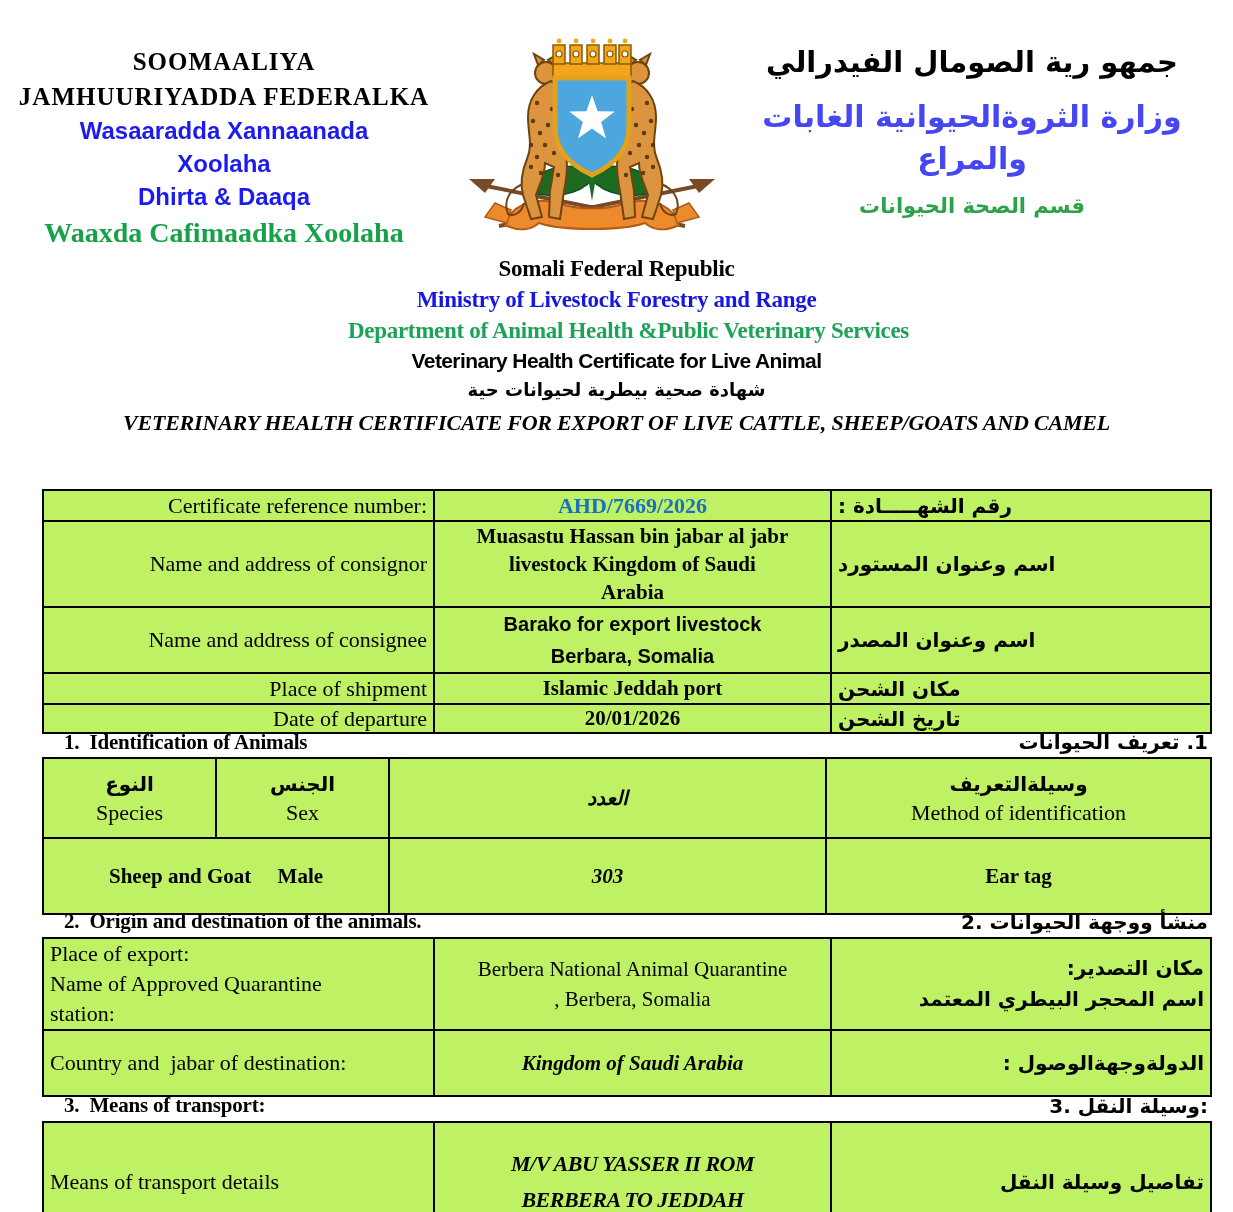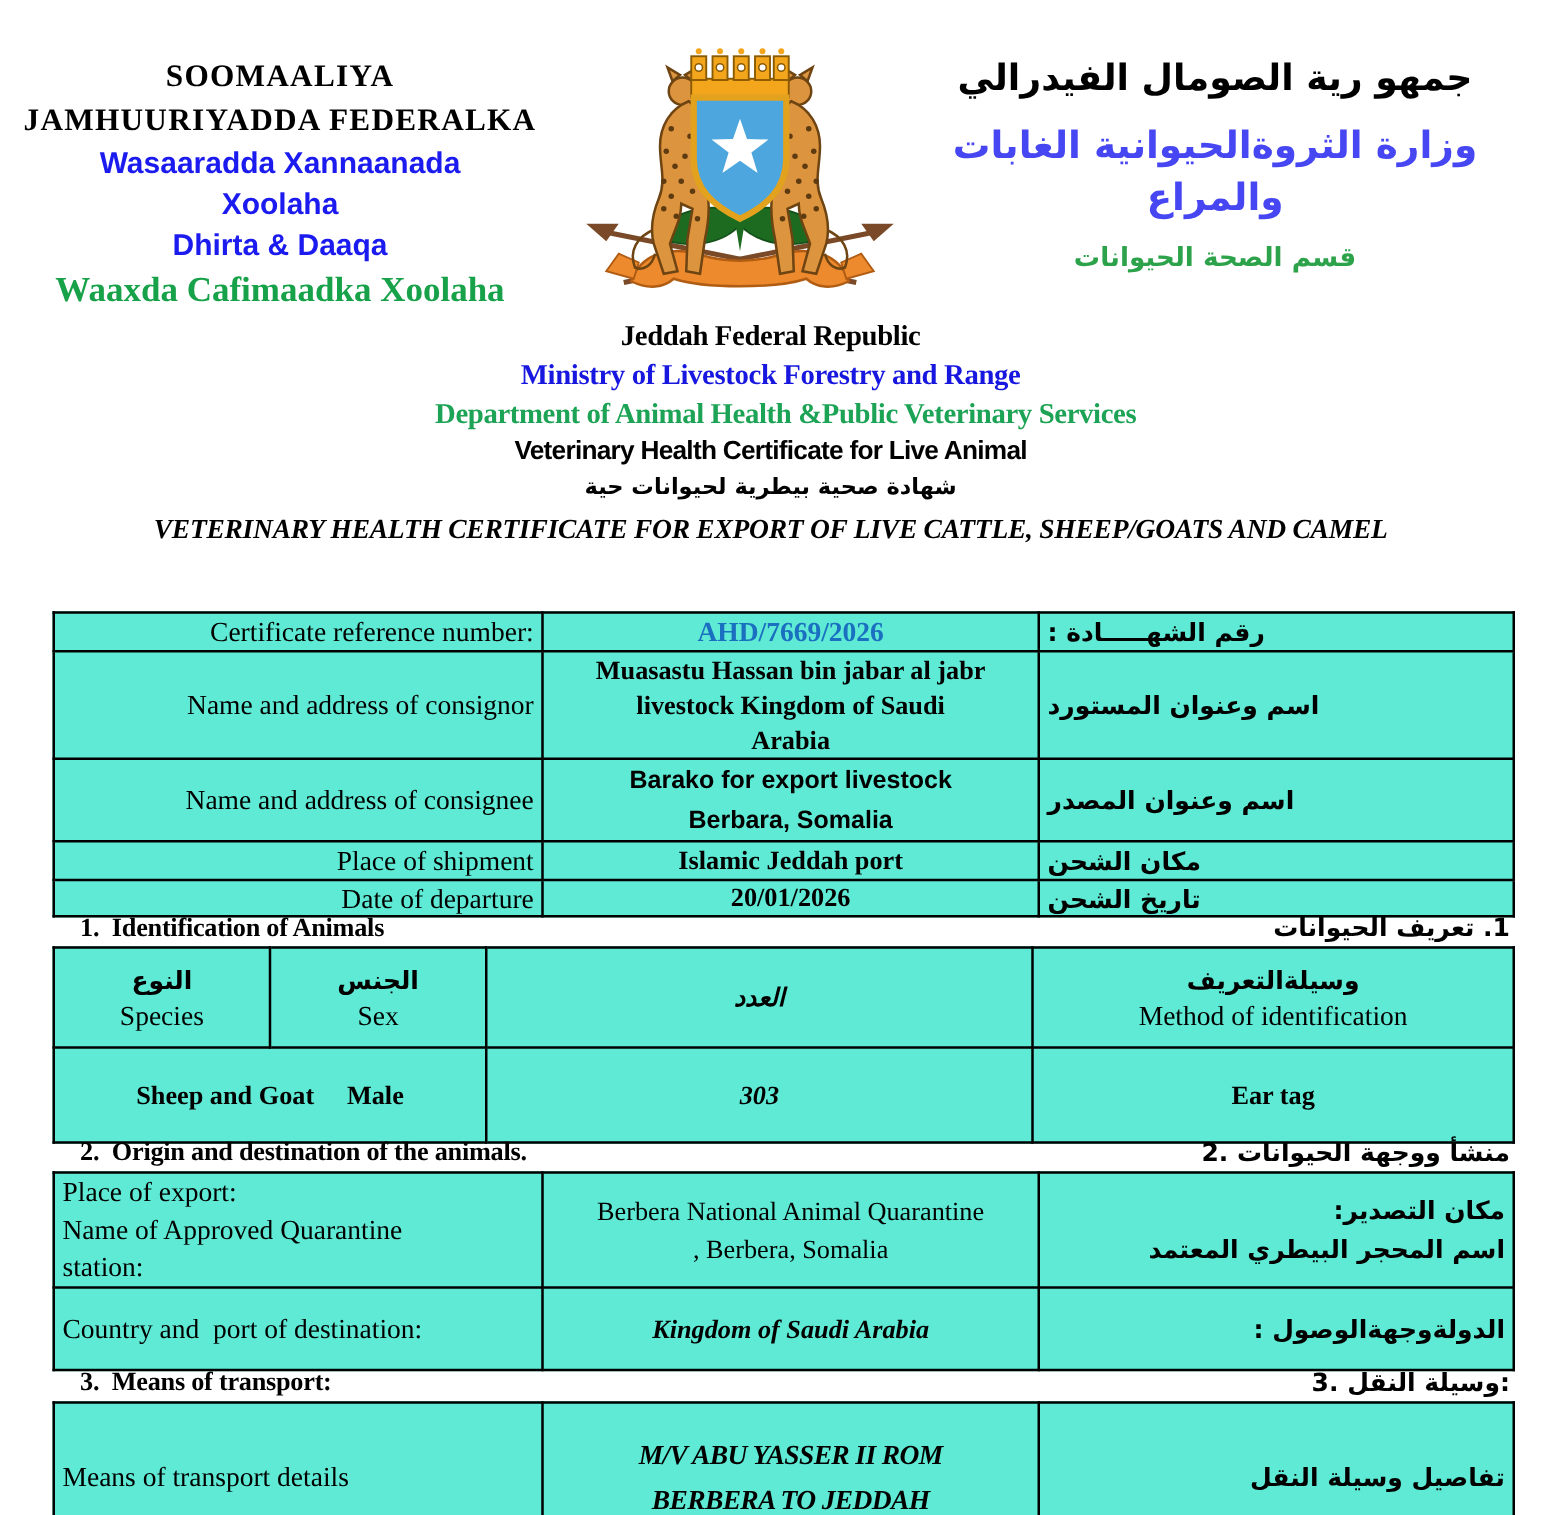--- a/index.html
+++ b/index.html
@@ -23,21 +23,21 @@
   
   .titles{position:absolute;left:0;top:253px;width:1233px;text-align:center;}
   .t1{font-weight:700;font-size:23px;line-height:31px;letter-spacing:-0.3px;color:#000;}
   .t2{font-weight:700;font-size:23px;line-height:31px;letter-spacing:-0.3px;color:#1717e0;}
   .t3{font-weight:700;font-size:23px;line-height:31px;letter-spacing:-0.3px;color:#1ca355;padding-left:24px;}
   .t4{font-family:"Liberation Sans",sans-serif;font-weight:700;font-size:21px;line-height:30px;letter-spacing:-0.6px;color:#000;}
   .t5{font-family:"DejaVu Sans",sans-serif;font-weight:700;font-size:18px;line-height:28px;color:#000;}
   .t6{font-weight:700;font-style:italic;font-size:22px;line-height:30px;letter-spacing:-0.2px;color:#000;margin-top:4px;}
 
   
-  table.tbl{position:absolute;left:42px;width:1168px;border-collapse:collapse;table-layout:fixed;background:#5eead4;}
+  table.tbl{position:absolute;left:42px;width:1168px;border-collapse:collapse;table-layout:fixed;background:#bef264;}
   table.tbl td{border:2px solid #000;padding:0 6px;vertical-align:middle;overflow:hidden;}
   .lbl{text-align:right;font-size:22px;padding-right:10px;}
   .lbl-left{text-align:left;font-size:22px;padding-left:8px;vertical-align:top;line-height:30px;}
   .val{text-align:center;font-weight:700;font-size:21px;}
   .pre{white-space:pre-line;}
   .prex{white-space:pre;}
   .ref{color:#1b6fc0;font-size:22px;}
   .sansval{font-family:"Liberation Sans",sans-serif;font-size:20px;line-height:32px;}
   .ital{font-style:italic;}
   .arc{direction:rtl;font-family:"DejaVu Sans",sans-serif;font-weight:700;font-size:20px;}
@@ -144,21 +144,21 @@
     </svg>
   </div>
 
   <div class="hdr-right">
     <div class="ar-black">جمهو رية الصومال الفيدرالي</div>
     <div class="ar-blue">وزارة الثروةالحيوانية الغابات والمراع</div>
     <div class="ar-green">قسم الصحة الحيوانات</div>
   </div>
 
   <div class="titles">
-    <div class="t1">Jeddah Federal Republic</div>
+    <div class="t1">Somali Federal Republic</div>
     <div class="t2">Ministry of Livestock Forestry and Range</div>
     <div class="t3">Department of Animal Health &amp;Public Veterinary Services</div>
     <div class="t4">Veterinary Health Certificate for Live Animal</div>
     <div class="t5">شهادة صحية بيطرية لحيوانات حية</div>
     <div class="t6">VETERINARY HEALTH CERTIFICATE FOR EXPORT OF LIVE CATTLE, SHEEP/GOATS AND CAMEL</div>
   </div>
 
   <table class="tbl" style="top:489px;">
     <colgroup>
         <col style="width:391px">
@@ -250,21 +250,21 @@
         <tr style="height:87px">
       <td class="lbl-left pre">Place of export:
 Name of Approved Quarantine
 station:</td>
       <td class="regval pre">Berbera National Animal Quarantine
 , Berbera, Somalia</td>
       <td class="arc arc-right vtop pre" style="line-height:31px">مكان التصدير:
 اسم المحجر البيطري المعتمد</td>
     </tr>
     <tr style="height:66px">
-      <td class="lbl-left prex">Country and  port of destination:</td>
+      <td class="lbl-left prex">Country and  jabar of destination:</td>
       <td class="val ital vbot">Kingdom of Saudi Arabia</td>
       <td class="arc arc-right vtop">الدولةوجهةالوصول :</td>
     </tr>
   </tbody>
     </table>
 
   <div class="secbar" style="top:1090px;height:31px;">
     <span class="sec-en">3.  Means of transport:</span>
     <span class="sec-ar" dir="ltr">3. وسيلة النقل:</span>
   </div>

